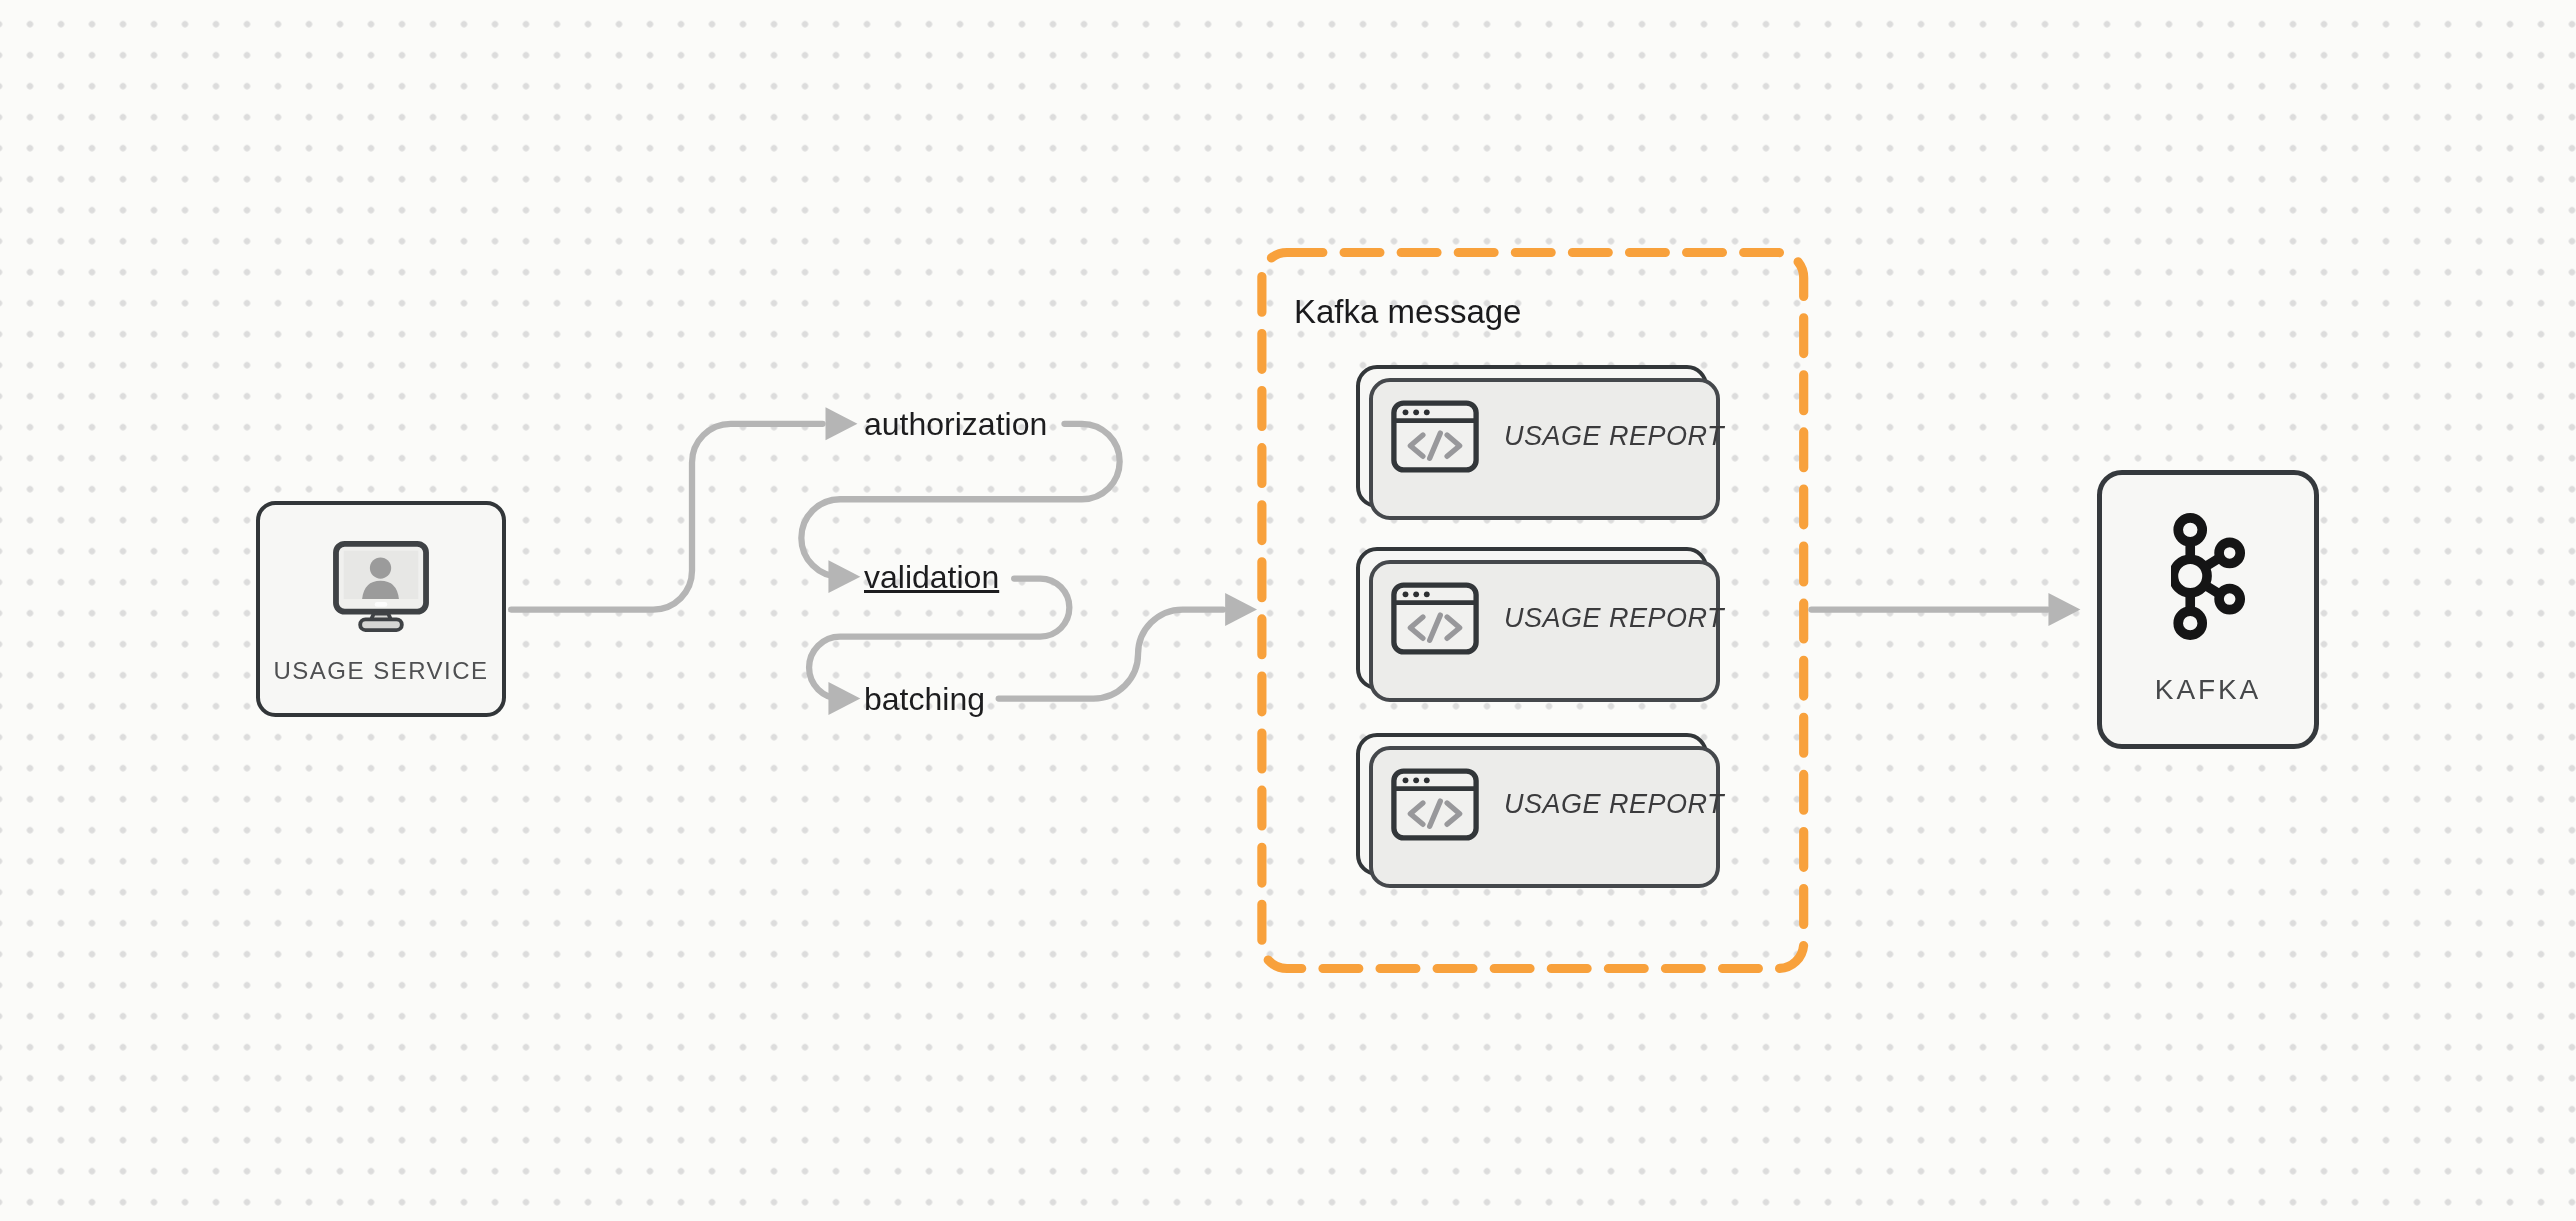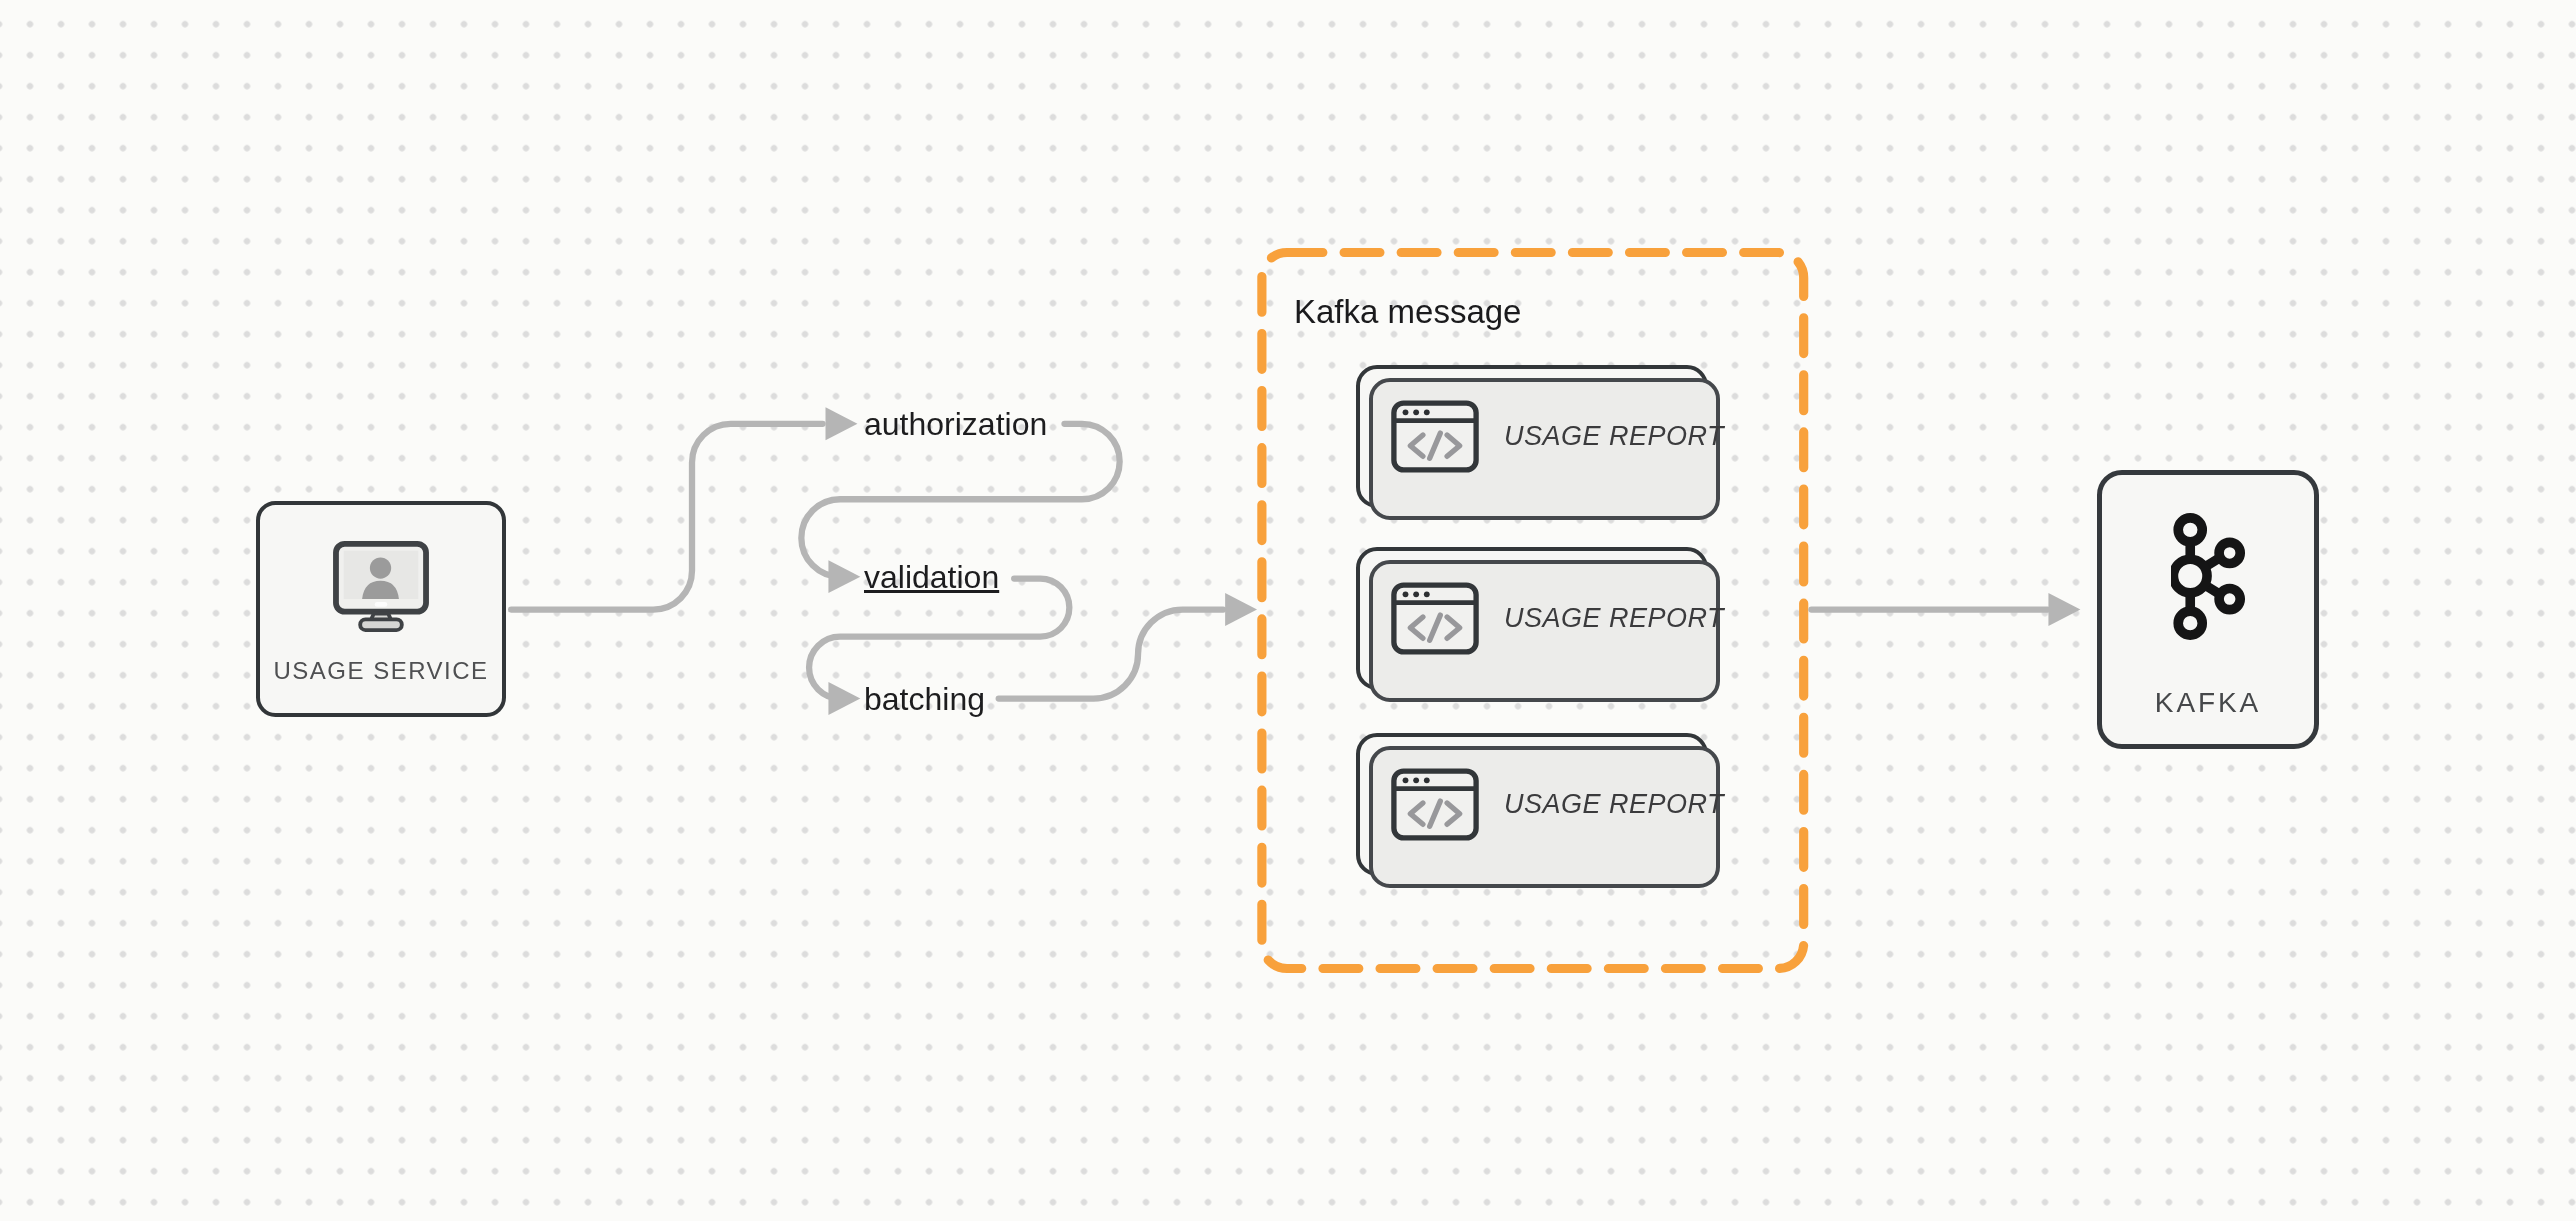--- a/index.html
+++ b/index.html
@@ -34,21 +34,20 @@
   }
   .node-usage-service .node-label {
     margin-top: 25px;
     font-size: 24px; font-weight: 500; letter-spacing: 1.5px;
     color: #4f5052; white-space: nowrap;
   }
   .node-kafka {
     left: 2097px; top: 470px; width: 222px; height: 279px;
     border-width: 5.8px; border-radius: 25px; border-color: #35393d;
     padding-top: 37px;
-    gap: 13px;
   }
   .node-kafka .node-label {
     margin-top: 33px;
     font-size: 28px; font-weight: 500; letter-spacing: 2.9px;
     color: #46484a; white-space: nowrap;
   }
   .step-label {
     position: absolute;
     font-size: 32px; font-weight: 500; color: #1d1d1f;
     white-space: nowrap; line-height: 1;

